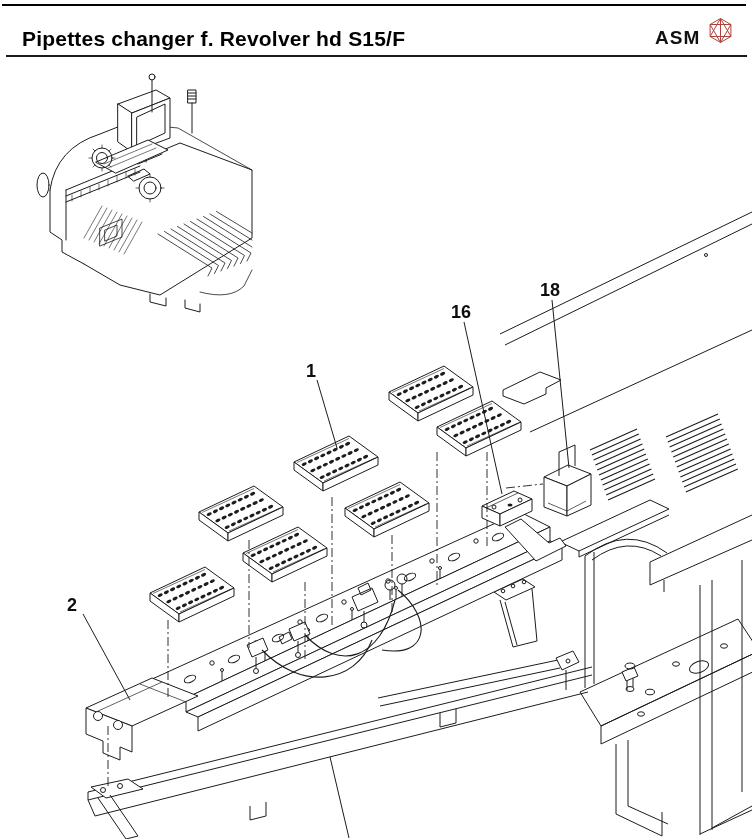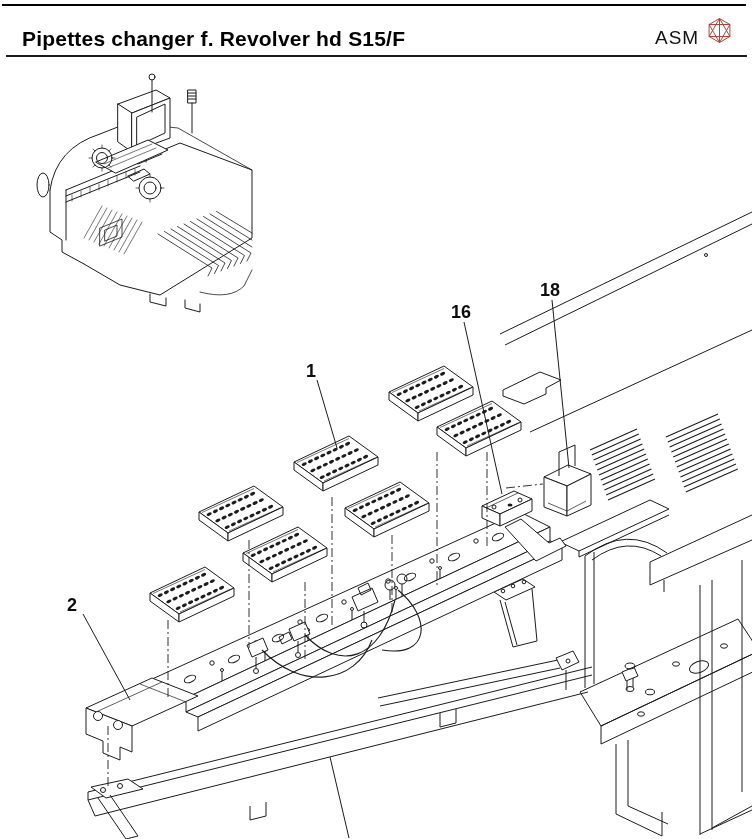--- a/index.html
+++ b/index.html
@@ -3,21 +3,21 @@
 <meta charset="utf-8">
 <style>
   html,body{margin:0;padding:0;background:#ffffff;}
   .page{position:relative;width:752px;height:839px;background:#fff;overflow:hidden;
         font-family:"Liberation Sans",sans-serif;}
   .top-rule{position:absolute;top:4px;left:2px;width:744px;height:2px;background:#000;}
   .page-title{position:absolute;top:27px;left:22px;font-size:21px;font-weight:bold;
               color:#000;letter-spacing:.2px;white-space:nowrap;}
   .title-rule{position:absolute;top:55px;left:6px;width:741px;height:2px;background:#1a1a1a;}
   .brand{position:absolute;top:11px;left:655px;display:flex;align-items:center;gap:7px;}
-  .brand-text{font-size:19px;font-weight:400;color:#111;letter-spacing:1px;margin-top:16px;}
+  .brand-text{font-size:19px;font-weight:700;color:#111;letter-spacing:1px;margin-top:16px;}
   svg.diagram{position:absolute;top:0;left:0;}
   .callout-label{font-family:"Liberation Sans",sans-serif;font-size:18px;font-weight:bold;fill:#0d0d0d;}
 </style>
 </head>
 <body>
 
 <div class="page">
 
   <div class="top-rule"></div>
 

